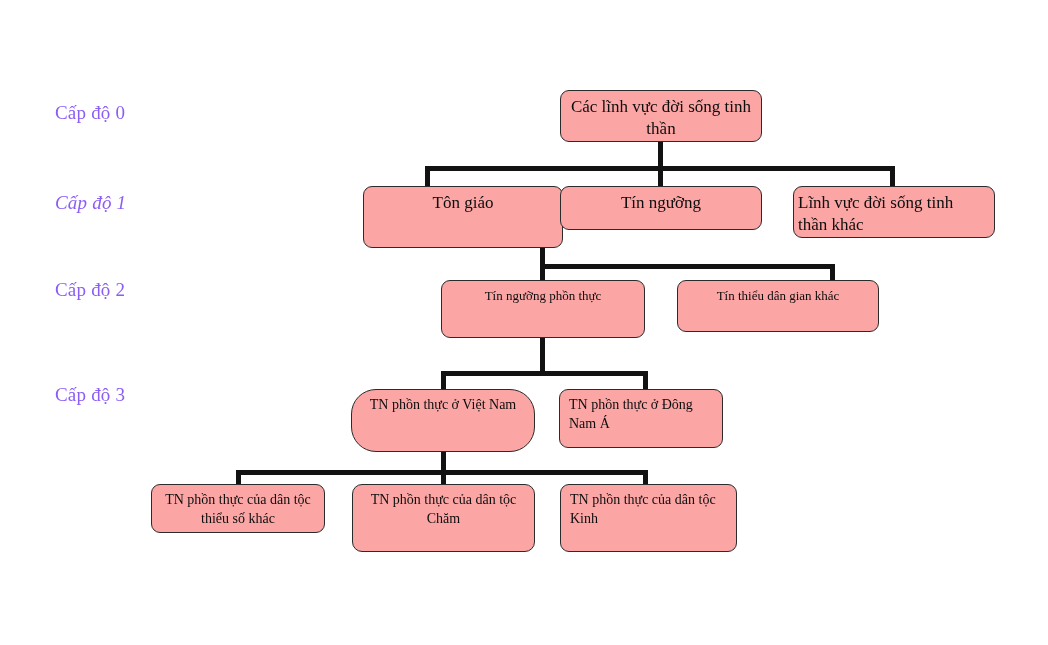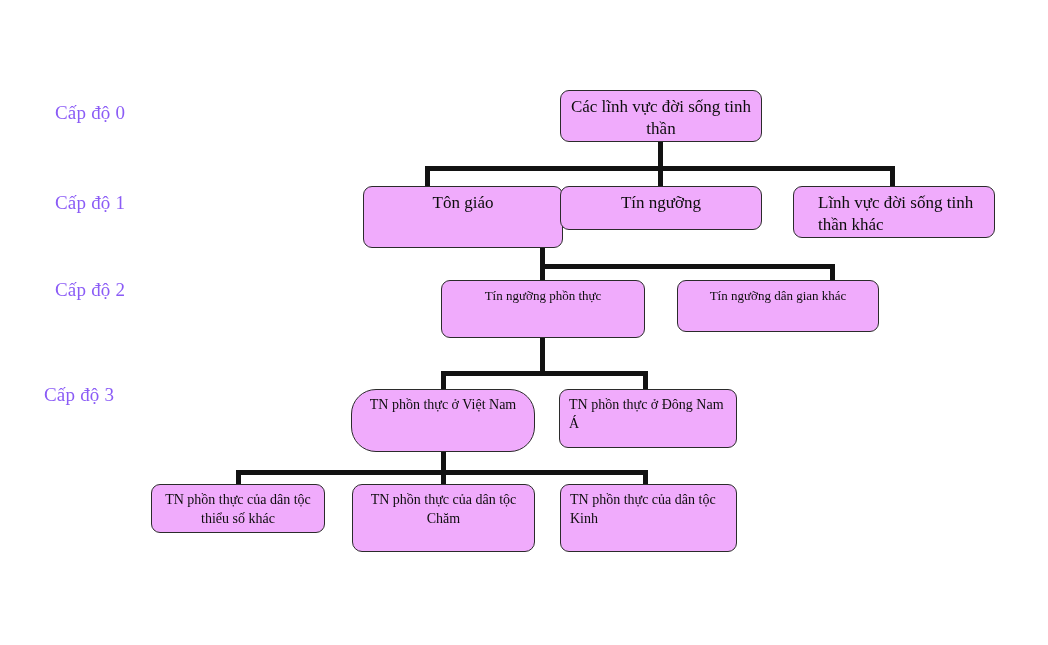--- a/index.html
+++ b/index.html
@@ -20,21 +20,21 @@
     color: #8b5cf6;
     font-size: 19px;
     line-height: 25px;
     letter-spacing: 0.2px;
     white-space: pre-line;
     text-align: center;
   }
   .node {
     position: absolute;
     box-sizing: border-box;
-    background: #f0abfc;
+    background: #fca5a5;
     border: 1.6px solid #2b2b2b;
     border-radius: 9px;
     color: #0d0d0d;
     padding: 5px 9px 4px 9px;
     overflow: hidden;
   }
   .node .txt {
     display: block;
     white-space: pre-line;
   }
@@ -57,25 +57,25 @@
     background: #121212;
   }
 </style>
 </head>
 <body>
 
 <div id="canvas">
 
   <div class="level-label" style="left:55px; top:100px; width:150px; text-align:left;">Cấp độ 0</div>
 
-  <div class="level-label" style="left:55px; top:190px; width:150px; text-align:left;">Cấp độ 1</div>
+  <div class="level-label" style="left:55px; top:190px; width:150px; text-align:left;font-style:italic;">Cấp độ 1</div>
 
   <div class="level-label" style="left:55px; top:277px; width:150px; text-align:left;">Cấp độ 2</div>
 
-  <div class="level-label" style="left:44px; top:382px; width:150px; text-align:left;font-family:Liberation Serif, serif;">Cấp độ 3</div>
+  <div class="level-label" style="left:55px; top:382px; width:150px; text-align:left;font-family:Liberation Serif, serif;">Cấp độ 3</div>
 
 
   <div class="conn" style="left:658px; top:140px; width:5px; height:30px;"></div>
   <div class="conn" style="left:425px; top:166px; width:470px; height:5px;"></div>
   <div class="conn" style="left:425px; top:166px; width:5px; height:22px;"></div>
   <div class="conn" style="left:658px; top:166px; width:5px; height:22px;"></div>
   <div class="conn" style="left:890px; top:166px; width:5px; height:22px;"></div>
 
   <div class="conn" style="left:540px; top:246px; width:5px; height:22px;"></div>
   <div class="conn" style="left:540px; top:264px; width:295px; height:5px;"></div>
@@ -98,37 +98,37 @@
   </div>
 
   <div class="node n-big al-center" style="left:327px; top:186px; width:200px; height:62px;margin-left:36px;">
     <span class="txt">Tôn giáo</span>
   </div>
 
   <div class="node n-big al-center" style="left:560px; top:186px; width:202px; height:44px;">
     <span class="txt">Tín ngưỡng</span>
   </div>
 
-  <div class="node n-big al-left" style="left:793px; top:186px; width:202px; height:52px; padding-left:24px;">
+  <div class="node n-big al-left" style="left:793px; top:186px; width:202px; height:52px; padding-left:4px;">
     <span class="txt">Lĩnh vực đời sống tinh thần khác</span>
   </div>
 
   <div class="node n-small al-center" style="left:441px; top:280px; width:204px; height:58px;">
     <span class="txt">Tín ngưỡng phồn thực</span>
   </div>
 
   <div class="node n-small al-center" style="left:677px; top:280px; width:202px; height:52px;">
-    <span class="txt">Tín ngưỡng dân gian khác</span>
+    <span class="txt">Tín thiểu dân gian khác</span>
   </div>
 
   <div class="node n-tiny al-center" style="left:351px; top:389px; width:184px; height:63px;border-radius:25px;">
     <span class="txt">TN phồn thực ở Việt Nam</span>
   </div>
 
-  <div class="node n-tiny al-left" style="left:559px; top:389px; width:178px; height:59px;">
+  <div class="node n-tiny al-left" style="left:559px; top:389px; width:164px; height:59px;">
     <span class="txt">TN phồn thực ở Đông Nam Á</span>
   </div>
 
   <div class="node n-tiny al-center" style="left:151px; top:484px; width:174px; height:49px;">
     <span class="txt">TN phồn thực của dân tộc thiểu số khác</span>
   </div>
 
   <div class="node n-tiny al-center" style="left:352px; top:484px; width:183px; height:68px;border-radius:10px;">
     <span class="txt">TN phồn thực của dân tộc Chăm</span>
   </div>

